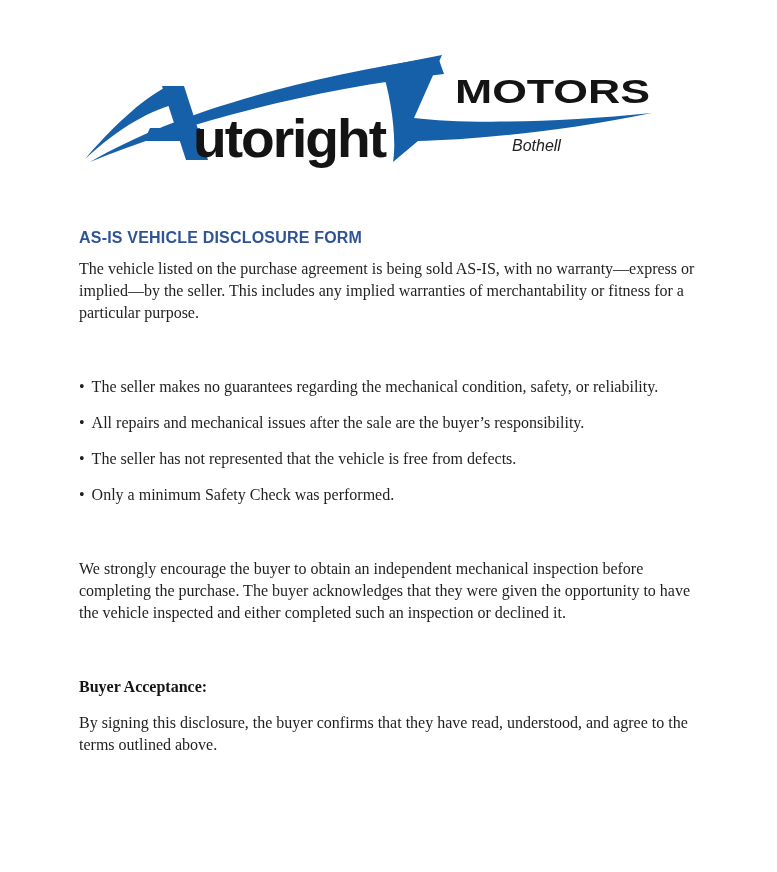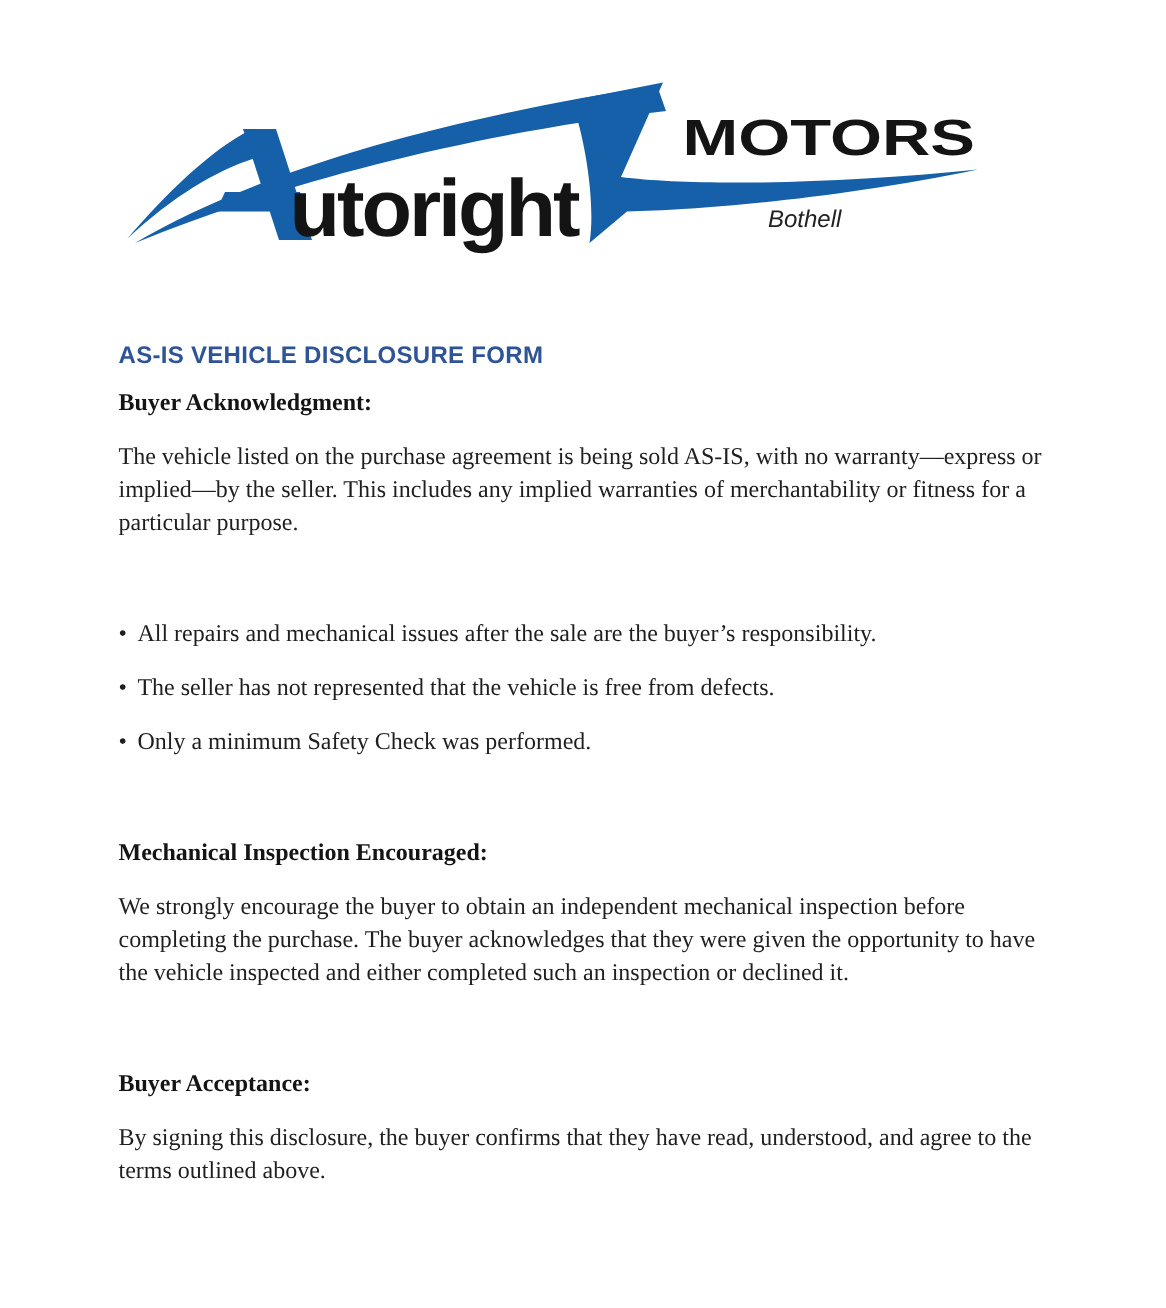--- a/index.html
+++ b/index.html
@@ -72,31 +72,32 @@
 
     <text class="logo-name" x="118" y="112" font-size="54" letter-spacing="-2" textLength="192" lengthAdjust="spacingAndGlyphs">utoright</text>
     <text class="logo-name" x="380" y="58" font-size="34" textLength="195" lengthAdjust="spacingAndGlyphs">MOTORS</text>
     <text class="logo-bothell" x="437" y="106" font-size="16">Bothell</text>
   </svg>
 </div>
 
 <div class="content">
   <h1 class="doc-title">AS-IS VEHICLE DISCLOSURE FORM</h1>
 
-  <p class="label">Buyer Acknowledgment:</p>
   <p class="sec-gap">The vehicle listed on the purchase agreement is being sold AS-IS, with no warranty—express or implied—by the seller. This includes any implied warranties of merchantability or fitness for a particular purpose.</p>
 
+  <p class="bullet">
+    <span class="b-char">•</span><span>The seller makes no guarantees regarding the mechanical condition, safety, or reliability.</span>
+  </p>
   <p class="bullet">
     <span class="b-char">•</span><span>All repairs and mechanical issues after the sale are the buyer’s responsibility.</span>
   </p>
   <p class="bullet">
     <span class="b-char">•</span><span>The seller has not represented that the vehicle is free from defects.</span>
   </p>
   <p class="bullet sec-gap">
     <span class="b-char">•</span><span>Only a minimum Safety Check was performed.</span>
   </p>
 
-  <p class="label">Mechanical Inspection Encouraged:</p>
   <p class="sec-gap">We strongly encourage the buyer to obtain an independent mechanical inspection before completing the purchase. The buyer acknowledges that they were given the opportunity to have the vehicle inspected and either completed such an inspection or declined it.</p>
 
   <p class="label">Buyer Acceptance:</p>
   <p>By signing this disclosure, the buyer confirms that they have read, understood, and agree to the terms outlined above.</p>
 </div>
 
 </body></html>

